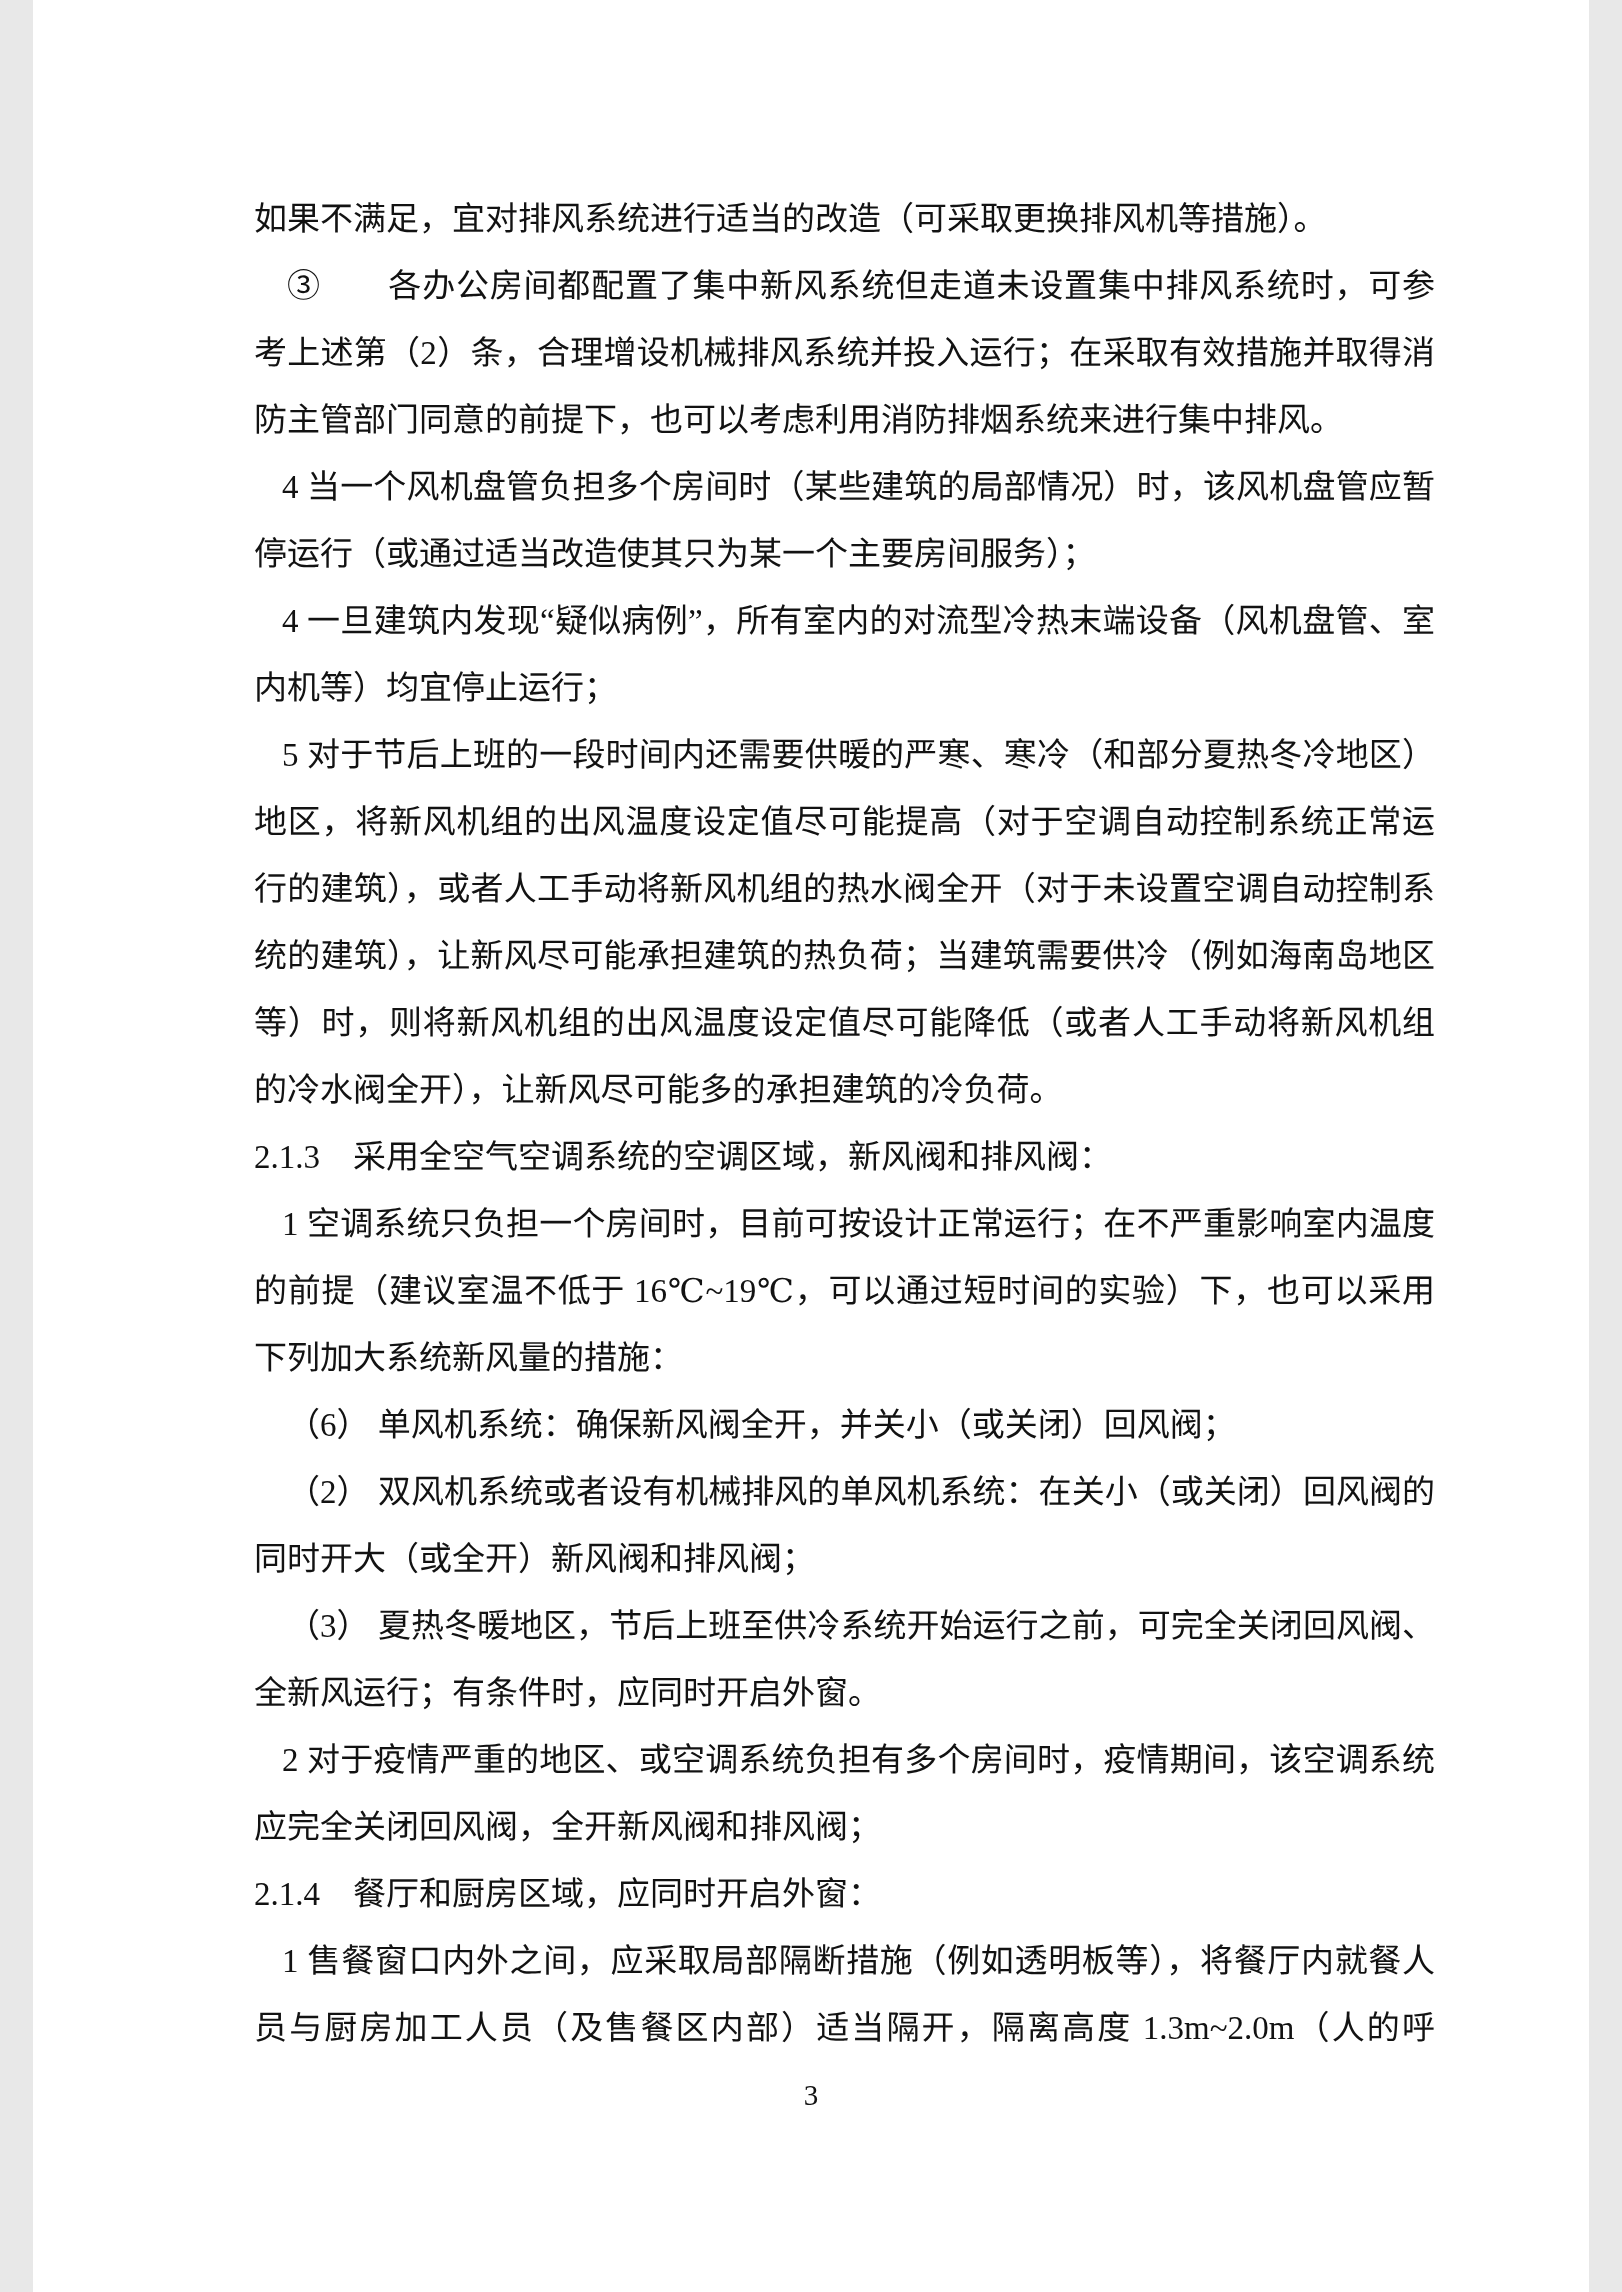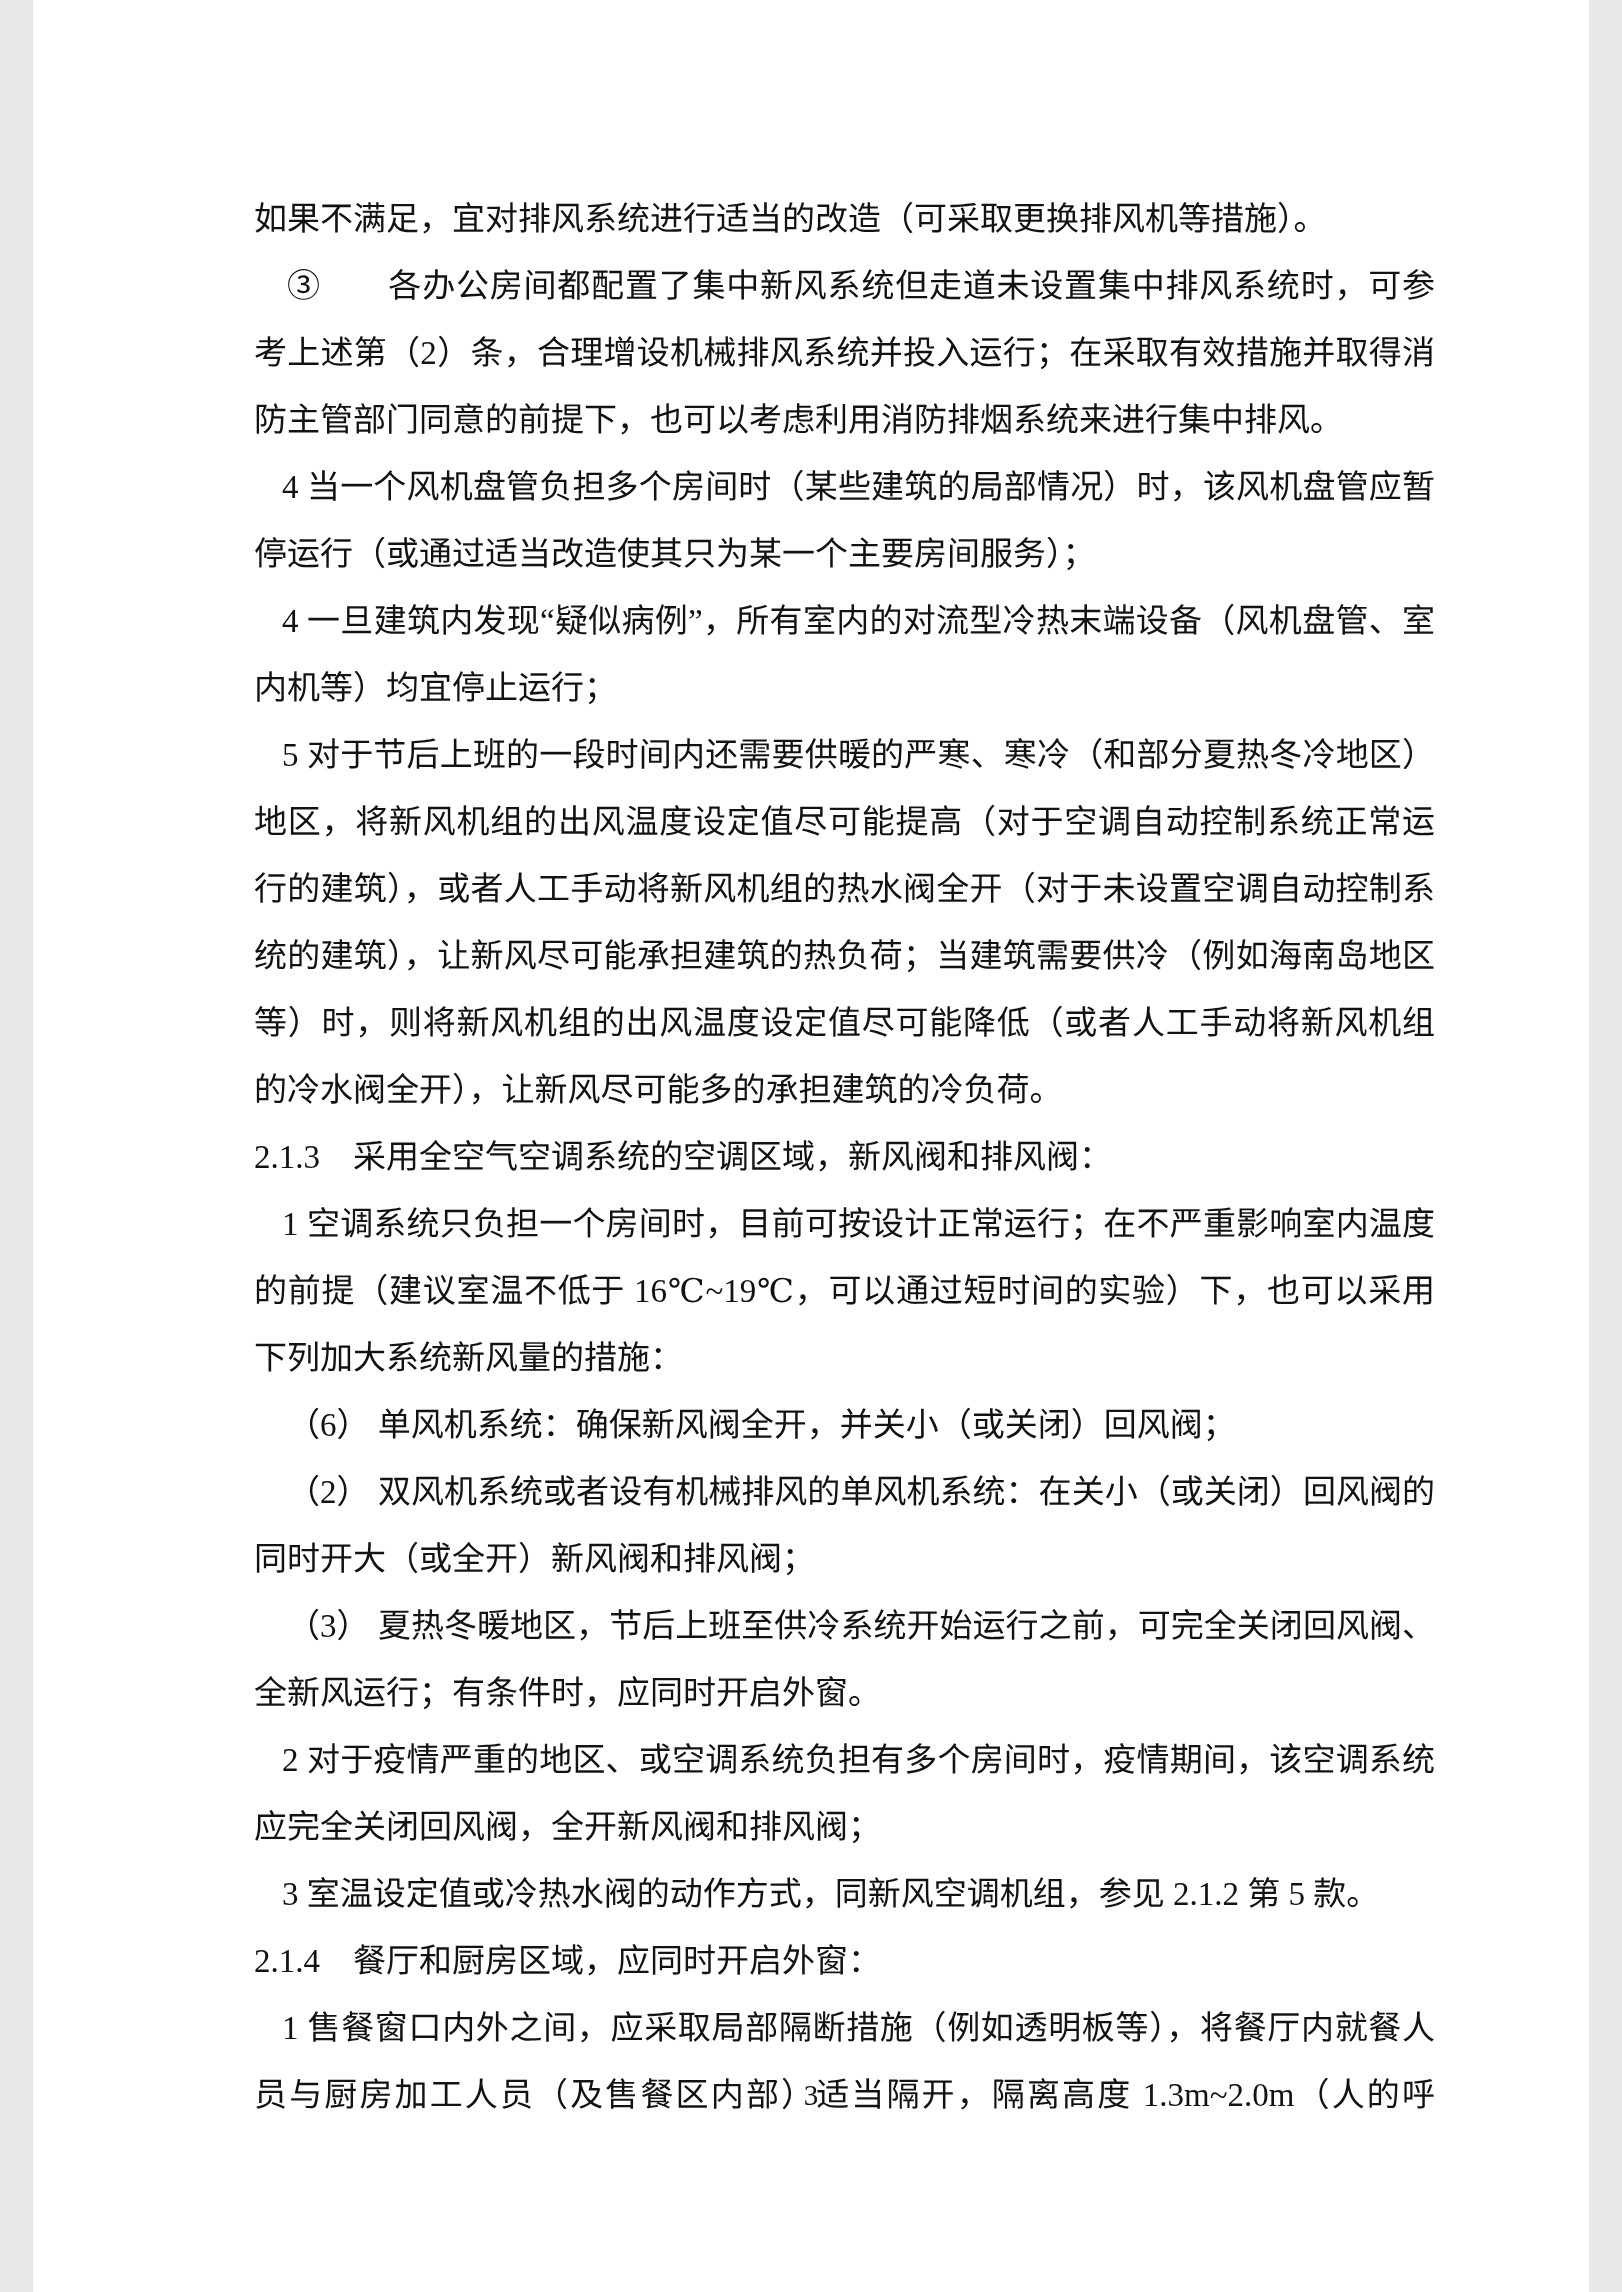--- a/index.html
+++ b/index.html
@@ -57,19 +57,18 @@
     <p class="para p-circ">③　　各办公房间都配置了集中新风系统但走道未设置集中排风系统时，可参考上述第（2）条，合理增设机械排风系统并投入运行；在采取有效措施并取得消防主管部门同意的前提下，也可以考虑利用消防排烟系统来进行集中排风。</p>
     <p class="para p-num">4 当一个风机盘管负担多个房间时（某些建筑的局部情况）时，该风机盘管应暂停运行（或通过适当改造使其只为某一个主要房间服务）；</p>
     <p class="para p-num">4 一旦建筑内发现“疑似病例”，所有室内的对流型冷热末端设备（风机盘管、室内机等）均宜停止运行；</p>
     <p class="para p-num">5 对于节后上班的一段时间内还需要供暖的严寒、寒冷（和部分夏热冬冷地区）地区，将新风机组的出风温度设定值尽可能提高（对于空调自动控制系统正常运行的建筑），或者人工手动将新风机组的热水阀全开（对于未设置空调自动控制系统的建筑），让新风尽可能承担建筑的热负荷；当建筑需要供冷（例如海南岛地区等）时，则将新风机组的出风温度设定值尽可能降低（或者人工手动将新风机组的冷水阀全开），让新风尽可能多的承担建筑的冷负荷。</p>
     <p class="para p-section">2.1.3　采用全空气空调系统的空调区域，新风阀和排风阀：</p>
     <p class="para p-num">1 空调系统只负担一个房间时，目前可按设计正常运行；在不严重影响室内温度的前提（建议室温不低于 16℃~19℃，可以通过短时间的实验）下，也可以采用下列加大系统新风量的措施：</p>
     <p class="para p-paren">（6） 单风机系统：确保新风阀全开，并关小（或关闭）回风阀；</p>
     <p class="para p-paren">（2） 双风机系统或者设有机械排风的单风机系统：在关小（或关闭）回风阀的同时开大（或全开）新风阀和排风阀；</p>
     <p class="para p-paren">（3） 夏热冬暖地区，节后上班至供冷系统开始运行之前，可完全关闭回风阀、全新风运行；有条件时，应同时开启外窗。</p>
     <p class="para p-num">2 对于疫情严重的地区、或空调系统负担有多个房间时，疫情期间，该空调系统应完全关闭回风阀，全开新风阀和排风阀；</p>
-    <p class="para p-num">3 室温设定值或冷热水阀的动作方式，同新风空调机组，参见 2.1.2 第 5 款。</p>
     <p class="para p-section">2.1.4　餐厅和厨房区域，应同时开启外窗：</p>
     <p class="para p-num p-cont">1 售餐窗口内外之间，应采取局部隔断措施（例如透明板等），将餐厅内就餐人员与厨房加工人员（及售餐区内部）适当隔开，隔离高度 1.3m~2.0m（人的呼</p>
   </div>
   <div class="footer">3</div>
 </div>
 
 
 </body></html>

